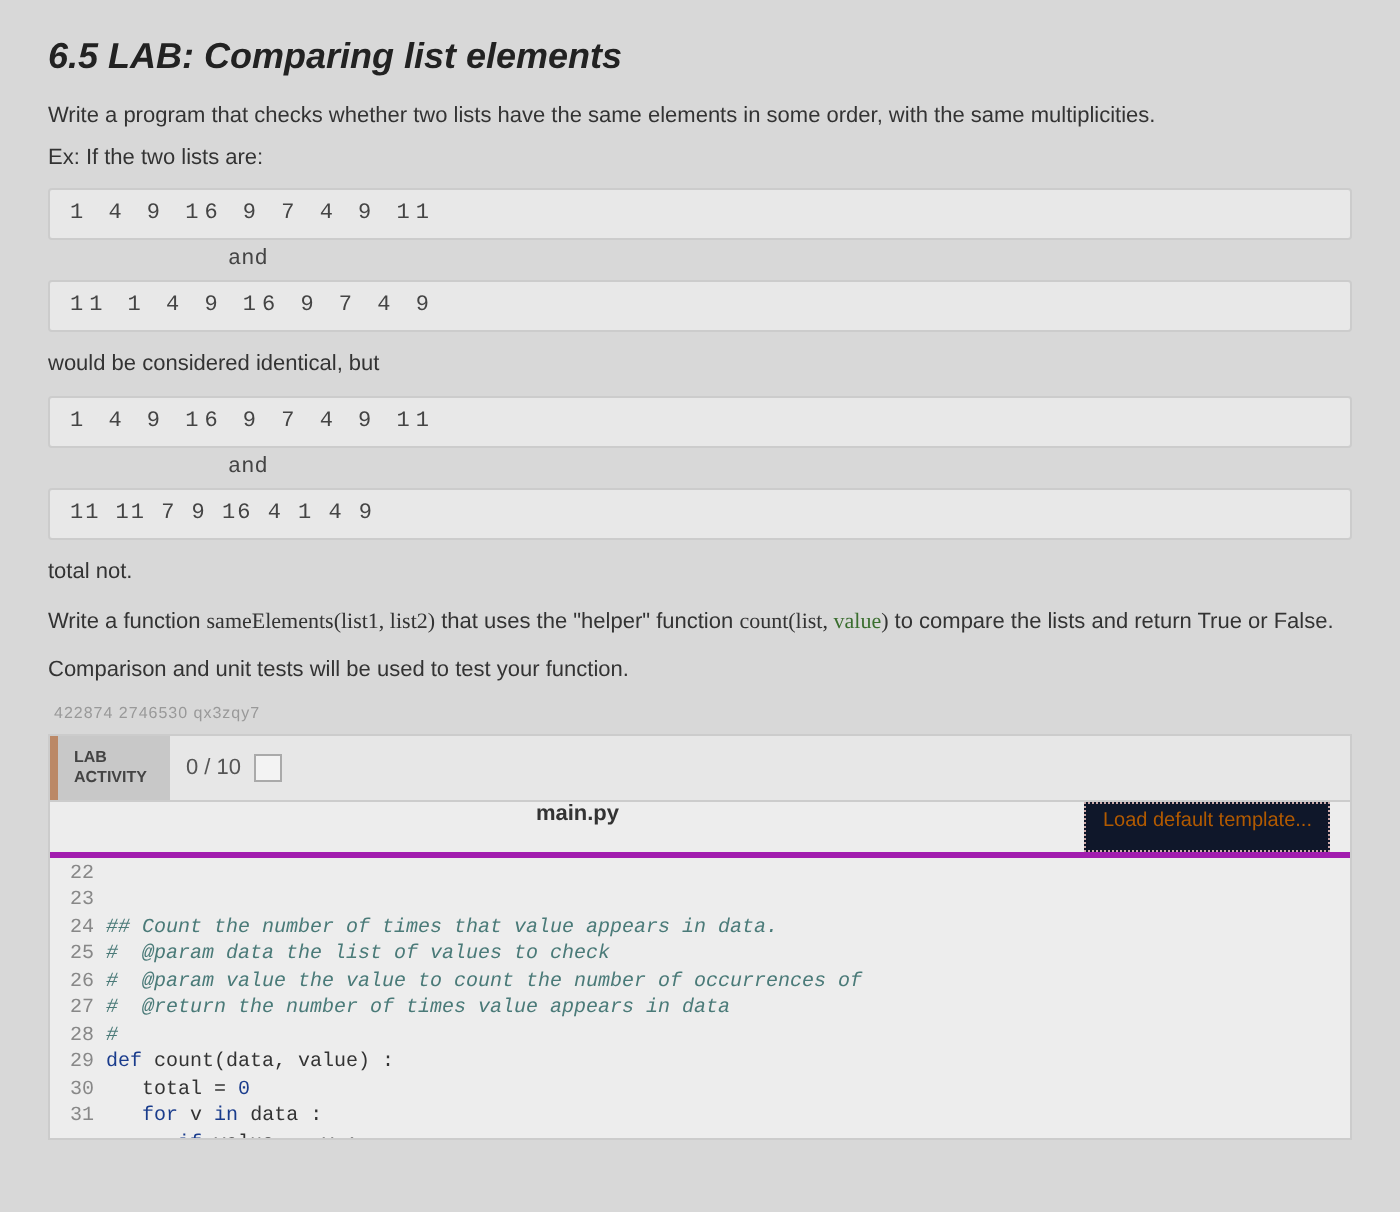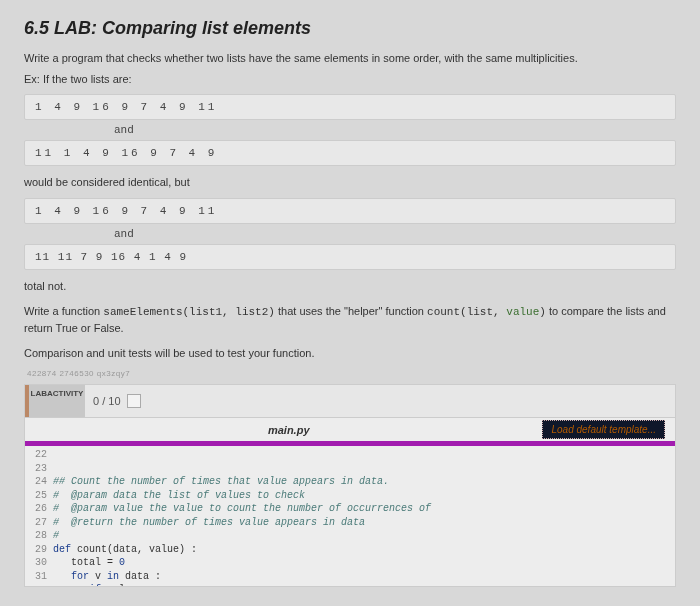--- a/index.html
+++ b/index.html
@@ -35,41 +35,41 @@
     .codebox.tight { letter-spacing: 1px; }
     .and {
       text-align: left;
       padding-left: 90px;
       font-family: "Courier New", monospace;
       font-size: 11px;
       margin: 4px 0;
       color: #444;
     }
     .para { font-size: 11px; margin: 8px 0; line-height: 1.5; color: #333; }
-    .mono { font-family: Liberation Mono, monospace; color: #333; }
+    .mono { font-family: Liberation Serif, serif; color: #333; }
     .kw-val { color: #3a6e2f; }
     .tiny { font-size: 8px; color: #999; margin: 4px 3px; letter-spacing: 0.5px; }
     .lab-bar {
       display: flex;
       align-items: stretch;
       border: 1px solid #ccc;
       background: #e7e7e7;
       margin-top: 6px;
       height: 34px;
     }
     .lab-tag {
       background: #c8c8c8;
       border-left: 4px solid #b86;
       padding: 4px 8px;
       font-size: 8px;
       font-weight: bold;
       line-height: 1.2;
       color: #444;
       display: flex;
-      flex-direction: row;
+      flex-direction: column;
       justify-content: center;
       width: 60px;
     }
     .lab-title {
       flex: 1;
       display: flex;
       align-items: center;
       padding: 0 10px;
       font-size: 11px;
       color: #444;
@@ -87,25 +87,23 @@
       border: 1px solid #aaa;
       background: #f3f3f3;
     }
     .editor-wrap {
       border: 1px solid #ccc;
       border-top: none;
       background: #ededed;
     }
     .editor-head {
       display: flex;
-      align-items: center;
       height: 28px;
       padding: 0 10px;
-      border-bottom: 5px solid #a21caf;
-      font-style: italic;
+      border-bottom: 3px solid #a21caf;
     }
     .file-tab {
       flex: 1;
       text-align: center;
       font-weight: bold;
       font-size: 11px;
       color: #333;
     }
     .tmpl-btn {
       font-size: 10px;

